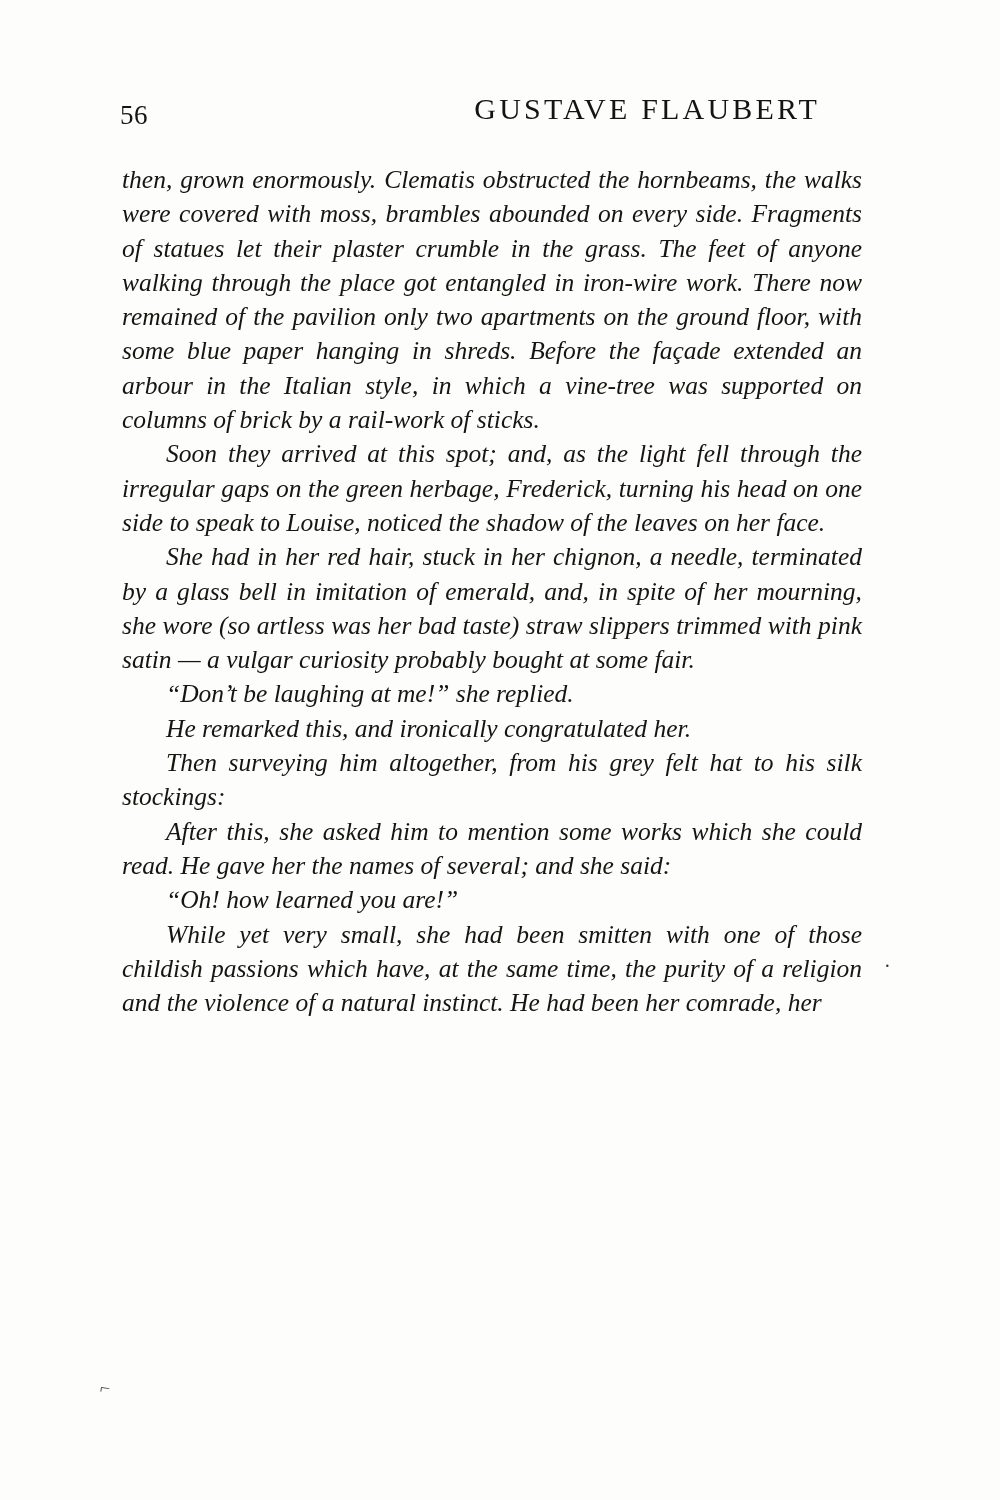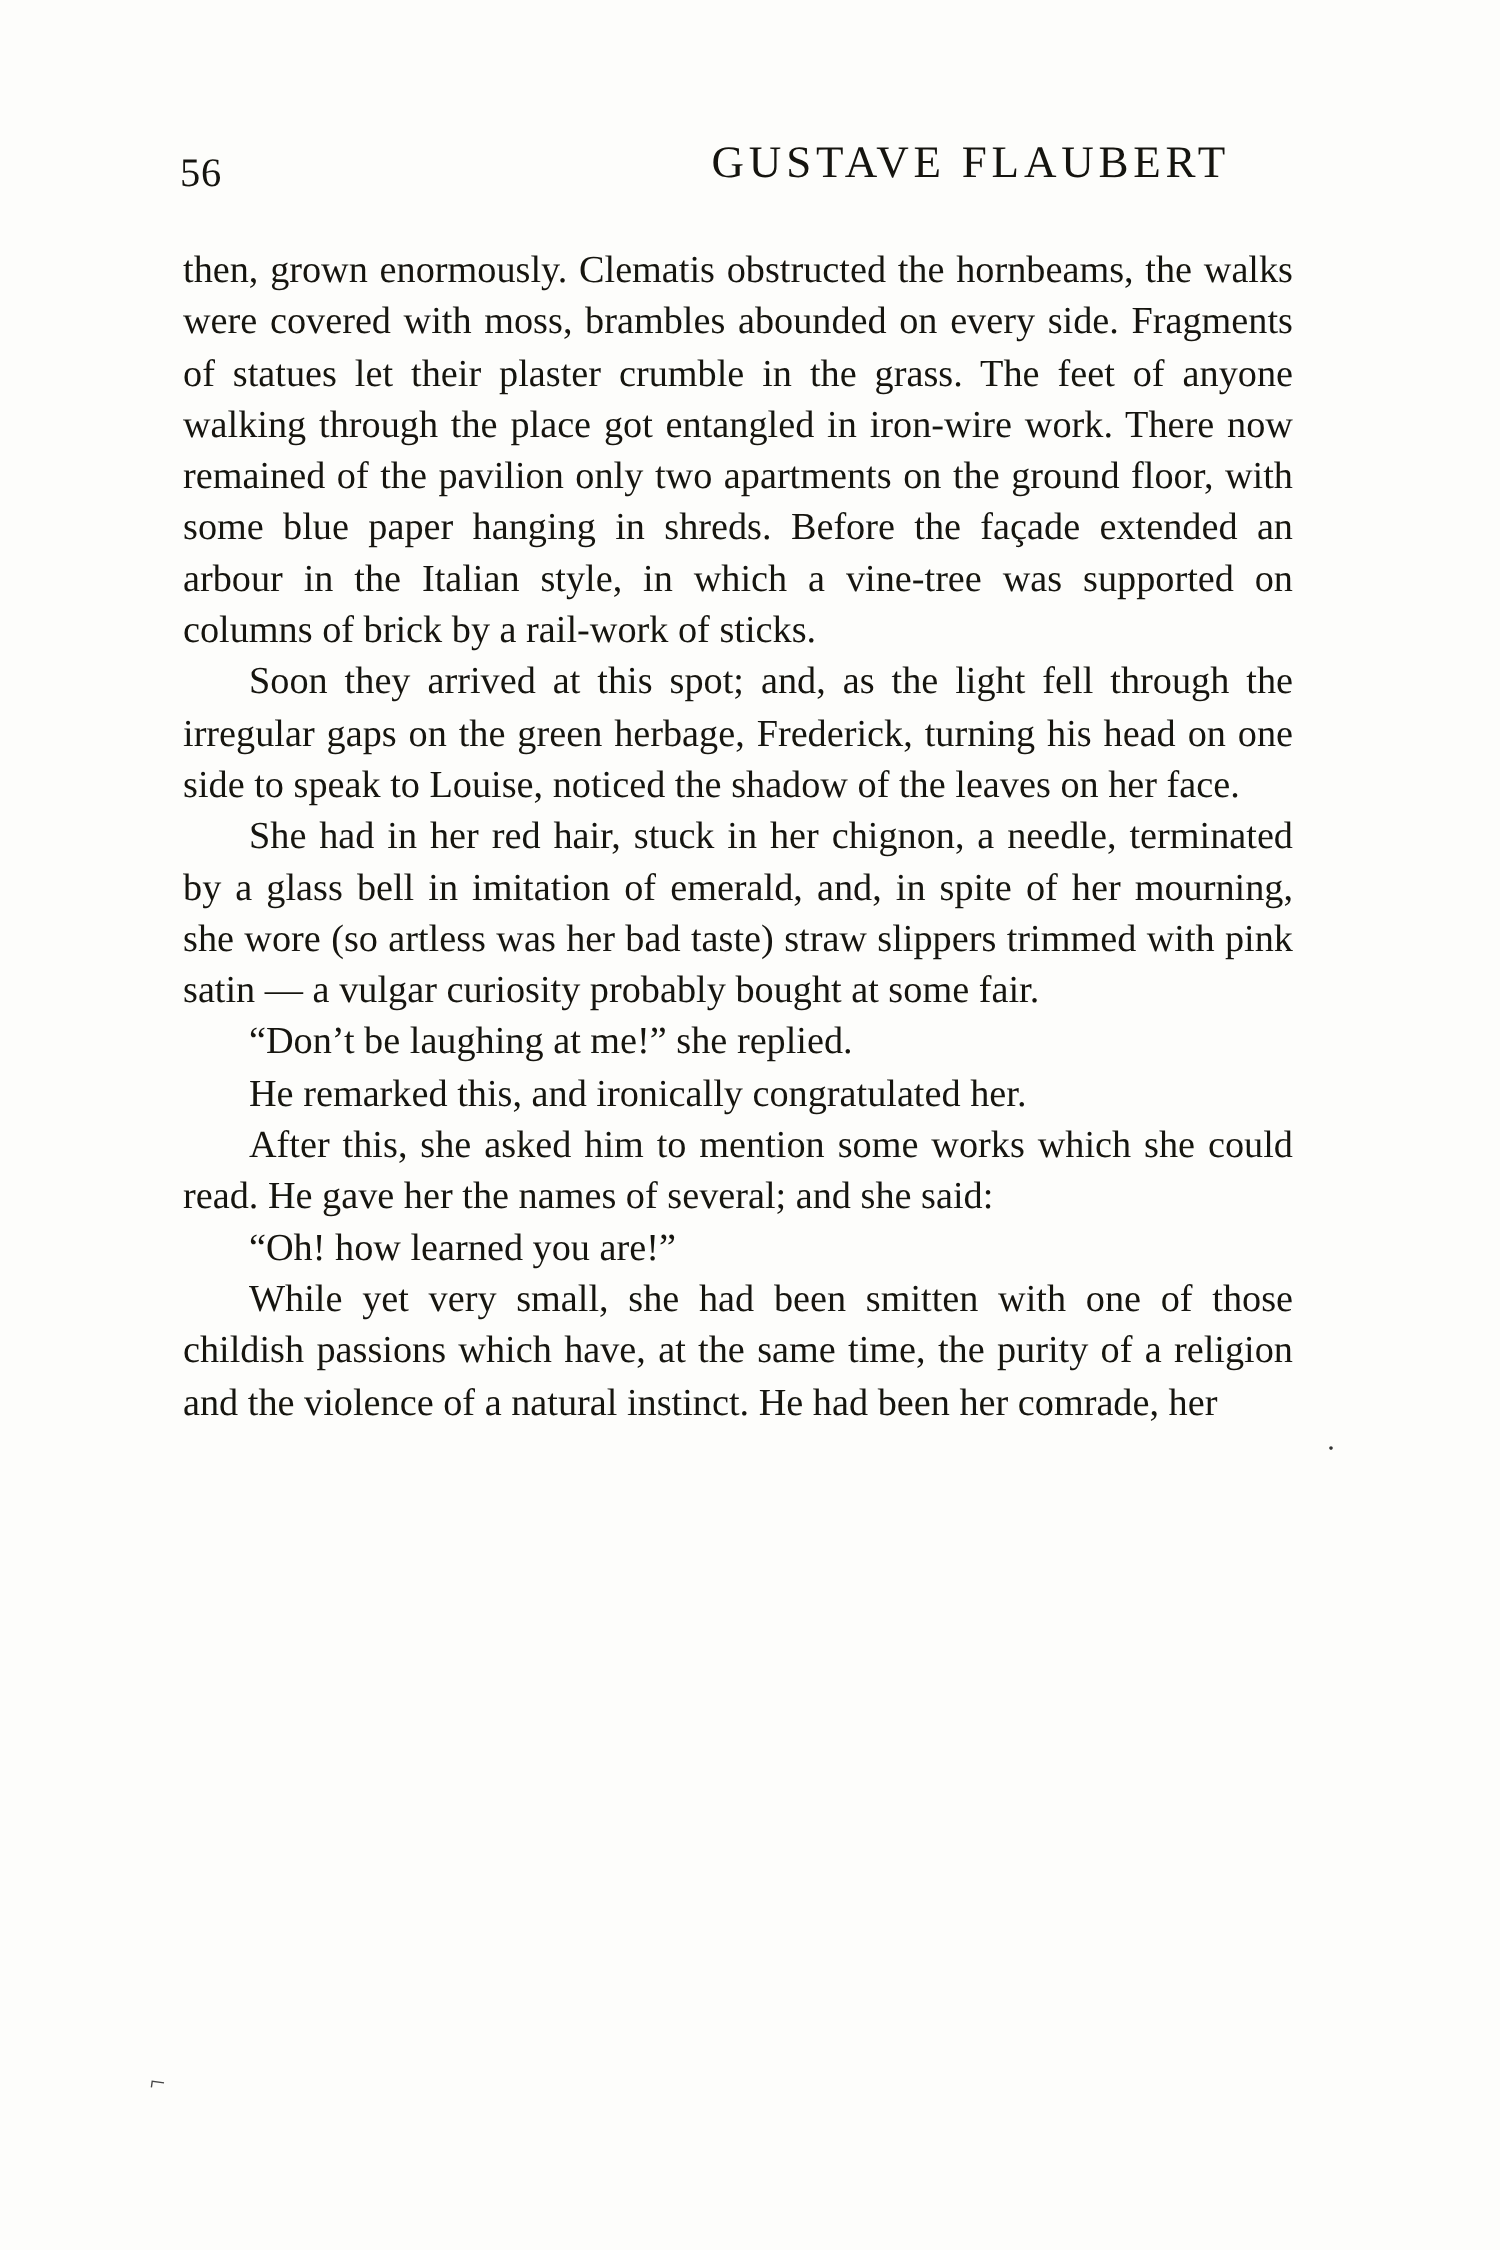--- a/index.html
+++ b/index.html
@@ -58,20 +58,21 @@
     font-size: 25.5px;
     line-height: 34.3px;
     text-align: justify;
     color: #16150f;
     font-family: "Liberation Serif", serif;
   }
   .body-text p {
     margin: 0;
     text-align: justify;
     text-justify: inter-word;
+    font-style: italic;
   }
   .p-indent {
     text-indent: 44px;
   }
   .p-noindent {
     text-indent: 0;
   }
   .mark-right {
     position: absolute;
     top: 955px;
@@ -97,20 +98,21 @@
     <div class="running-title">GUSTAVE FLAUBERT</div>
     <div class="folio">56</div>
   </div>
 
   <div class="body-text">
     <p class="p-noindent">then, grown enormously.  Clematis obstructed the hornbeams, the walks were covered with moss, brambles abounded on every side.  Fragments of statues let their plaster crumble in the grass.  The feet of anyone walking through the place got entangled in iron-wire work.  There now remained of the pavilion only two apartments on the ground floor, with some blue paper hanging in shreds.  Before the façade extended an arbour in the Italian style, in which a vine-tree was supported on columns of brick by a rail-work of sticks.</p>
     <p class="p-indent">Soon they arrived at this spot; and, as the light fell through the irregular gaps on the green herbage, Frederick, turning his head on one side to speak to Louise, noticed the shadow of the leaves on her face.</p>
     <p class="p-indent">She had in her red hair, stuck in her chignon, a needle, terminated by a glass bell in imitation of emerald, and, in spite of her mourning, she wore (so artless was her bad taste) straw slippers trimmed with pink satin — a vulgar curiosity probably bought at some fair.</p>
     <p class="p-indent">“Don’t be laughing at me!” she replied.</p>
     <p class="p-indent">He remarked this, and ironically congratulated her.</p>
+    <p class="p-indent">Then surveying him altogether, from his grey felt hat to his silk stockings:</p>
     <p class="p-indent">After this, she asked him to mention some works which she could read.  He gave her the names of several; and she said:</p>
     <p class="p-indent">“Oh! how learned you are!”</p>
     <p class="p-indent">While yet very small, she had been smitten with one of those childish passions which have, at the same time, the purity of a religion and the violence of a natural instinct.  He had been her comrade, her</p>
   </div>
 
   <div class="mark-right">·</div>
   <div class="mark-bottom">⌐</div>
 
 </div>
 

